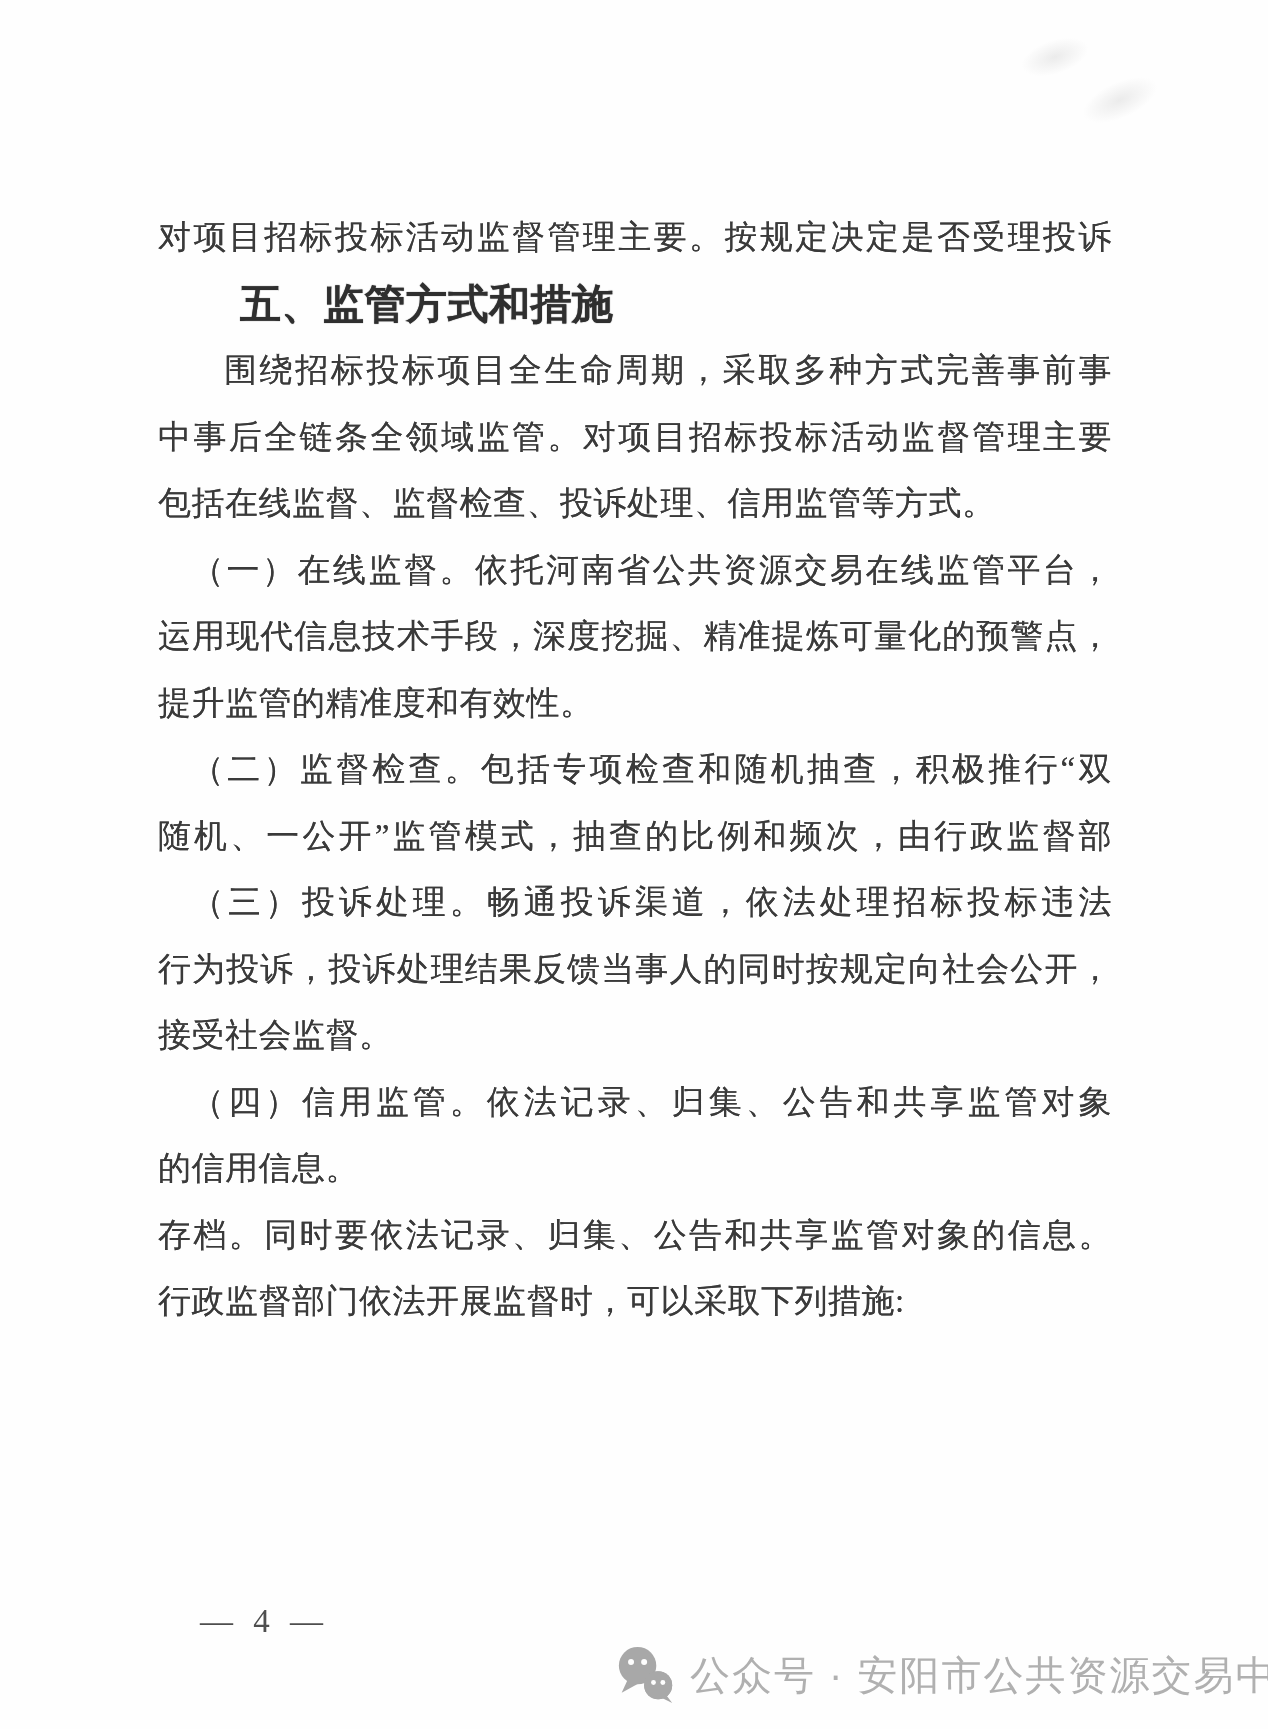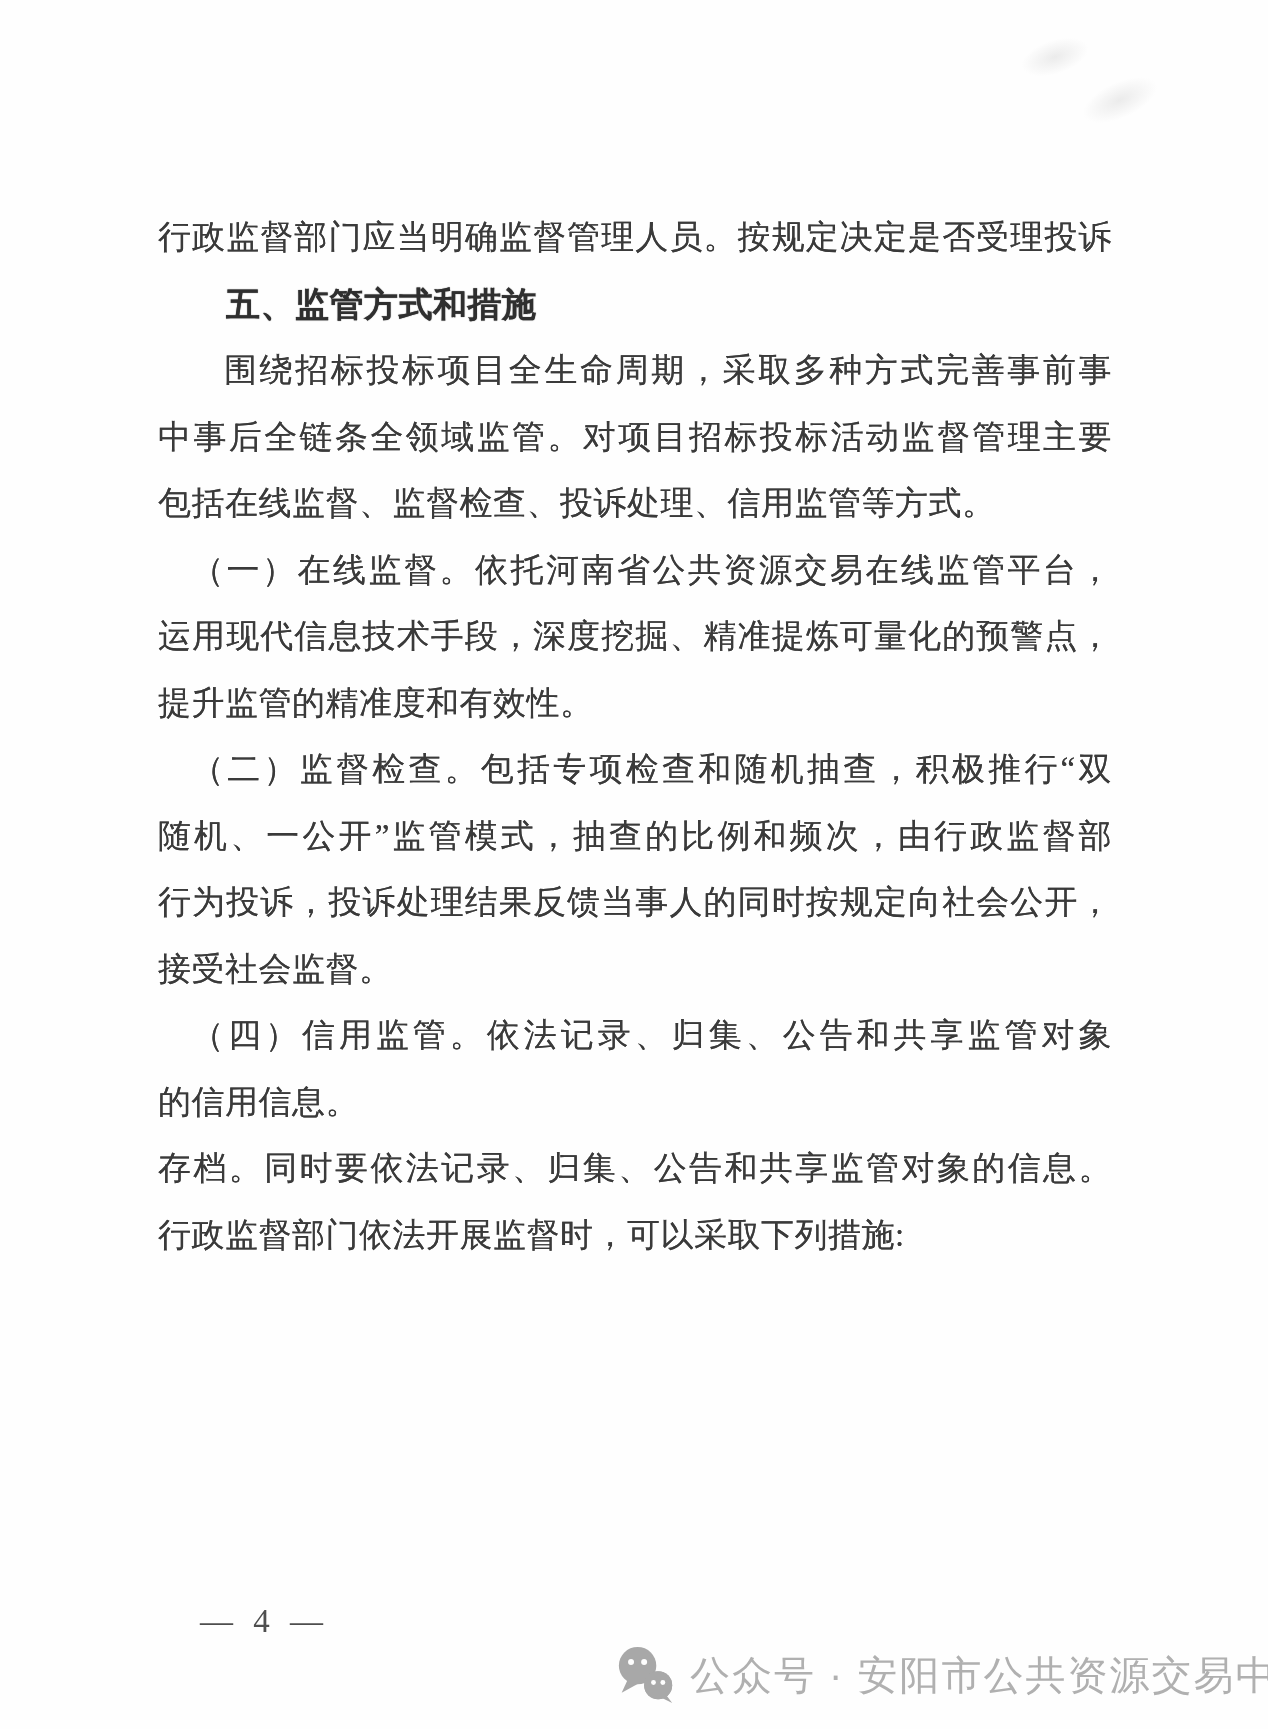--- a/index.html
+++ b/index.html
@@ -46,21 +46,21 @@
   .line.last {
     text-align: left;
     text-align-last: left;
   }
   .line.ind1 { text-indent: 1em; }
   .line.ind2 { text-indent: 2em; }
   .line.heading {
     font-family: "Liberation Sans", "DejaVu Sans", sans-serif;
     font-weight: bold;
     color: #2f2f2f;
-    font-size: 34px;
+    font-size: 41px;
     text-shadow: 0 0 1px #3c3c3c;
   }
 
   .page-number {
     position: absolute;
     left: 200px;
     top: 1596px;
     font-size: 33px;
     line-height: 50px;
     color: #4e4e4e;
@@ -88,30 +88,31 @@
 </style>
 </head>
 <body>
 
 <div class="page">
 
   <div class="smudge smudge-1"></div>
   <div class="smudge smudge-2"></div>
 
   <main class="doc-body">
-      <div class="line ind0">行政监督部门应当明确监督管理人员。按规定决定是否受理投诉</div>
+      <div class="line ind0">对项目招标投标活动监督管理主要。按规定决定是否受理投诉</div>
       <div class="line ind2 last heading">五、监管方式和措施</div>
       <div class="line ind2">围绕招标投标项目全生命周期，采取多种方式完善事前事</div>
       <div class="line ind0">中事后全链条全领域监管。对项目招标投标活动监督管理主要</div>
       <div class="line ind0 last">包括在线监督、监督检查、投诉处理、信用监管等方式。</div>
       <div class="line ind1">（一）在线监督。依托河南省公共资源交易在线监管平台，</div>
       <div class="line ind0">运用现代信息技术手段，深度挖掘、精准提炼可量化的预警点，</div>
       <div class="line ind0 last">提升监管的精准度和有效性。</div>
       <div class="line ind1">（二）监督检查。包括专项检查和随机抽查，积极推行“双</div>
       <div class="line ind0">随机、一公开”监管模式，抽查的比例和频次，由行政监督部</div>
+      <div class="line ind1">（三）投诉处理。畅通投诉渠道，依法处理招标投标违法</div>
       <div class="line ind0">行为投诉，投诉处理结果反馈当事人的同时按规定向社会公开，</div>
       <div class="line ind0 last">接受社会监督。</div>
       <div class="line ind1">（四）信用监管。依法记录、归集、公告和共享监管对象</div>
       <div class="line ind0 last">的信用信息。</div>
       <div class="line ind0">存档。同时要依法记录、归集、公告和共享监管对象的信息。</div>
       <div class="line ind0 last">行政监督部门依法开展监督时，可以采取下列措施:</div>
     </main>
 
   <div class="page-number">— 4 —</div>
 

